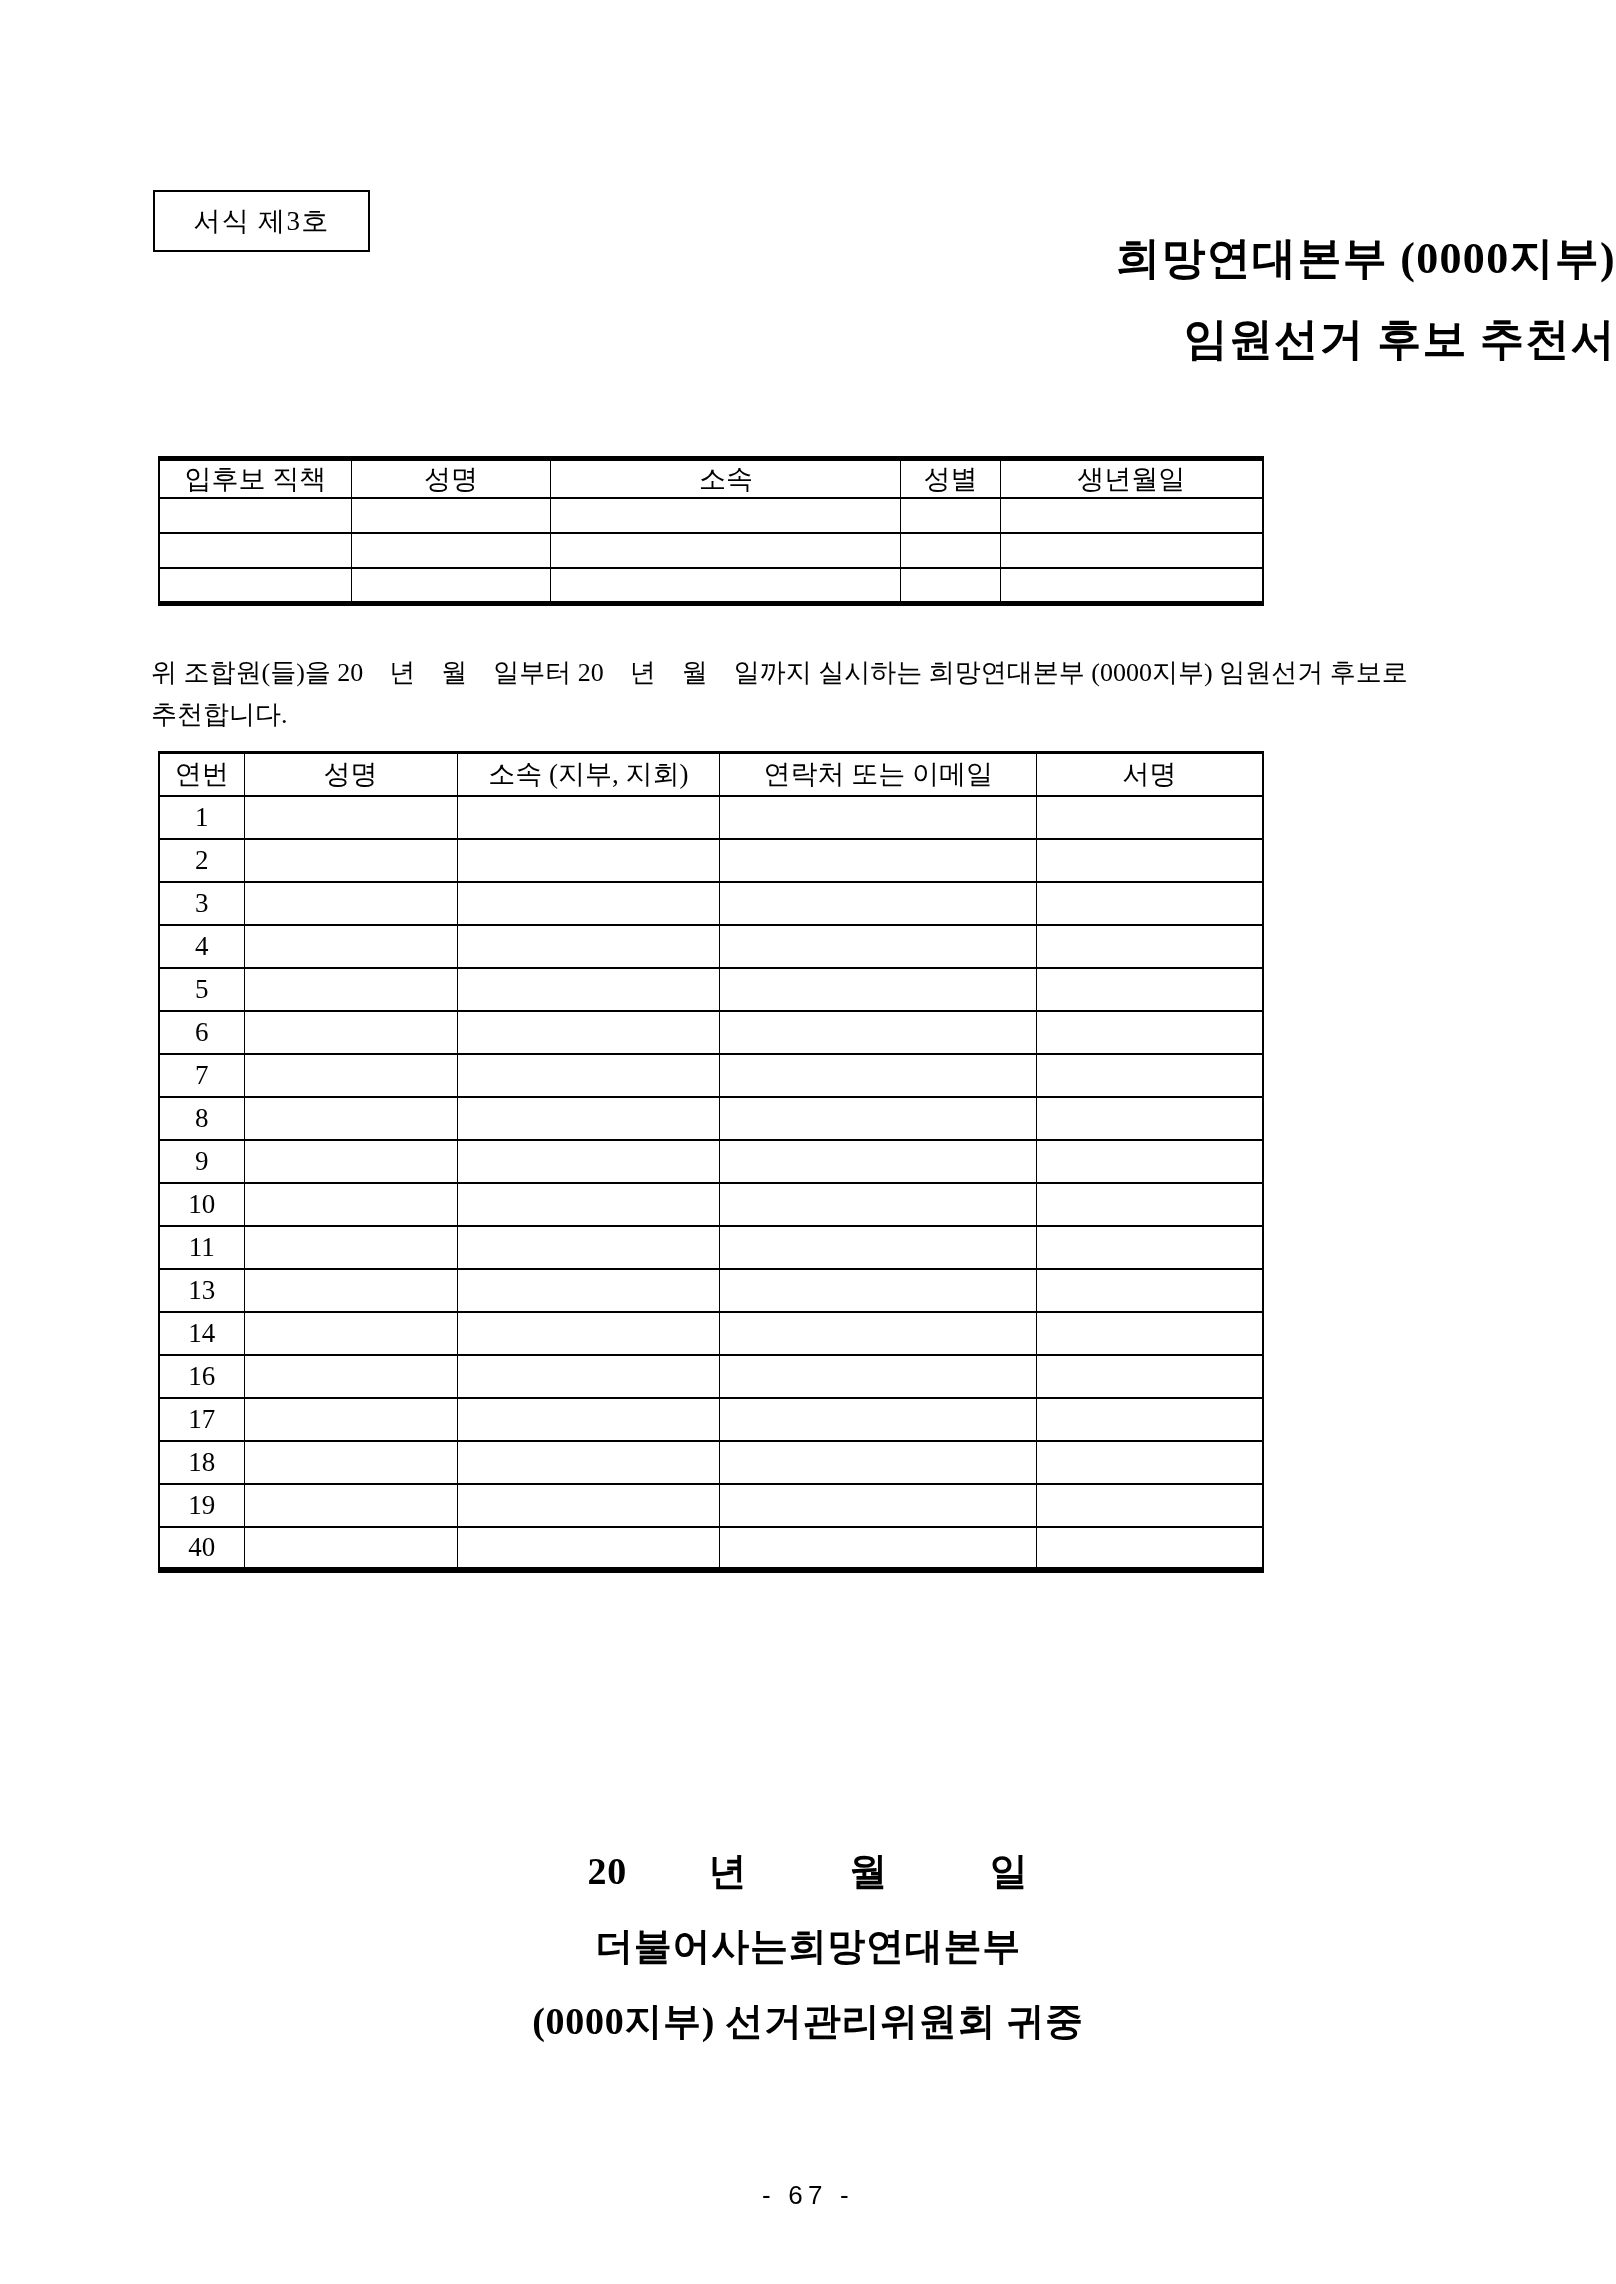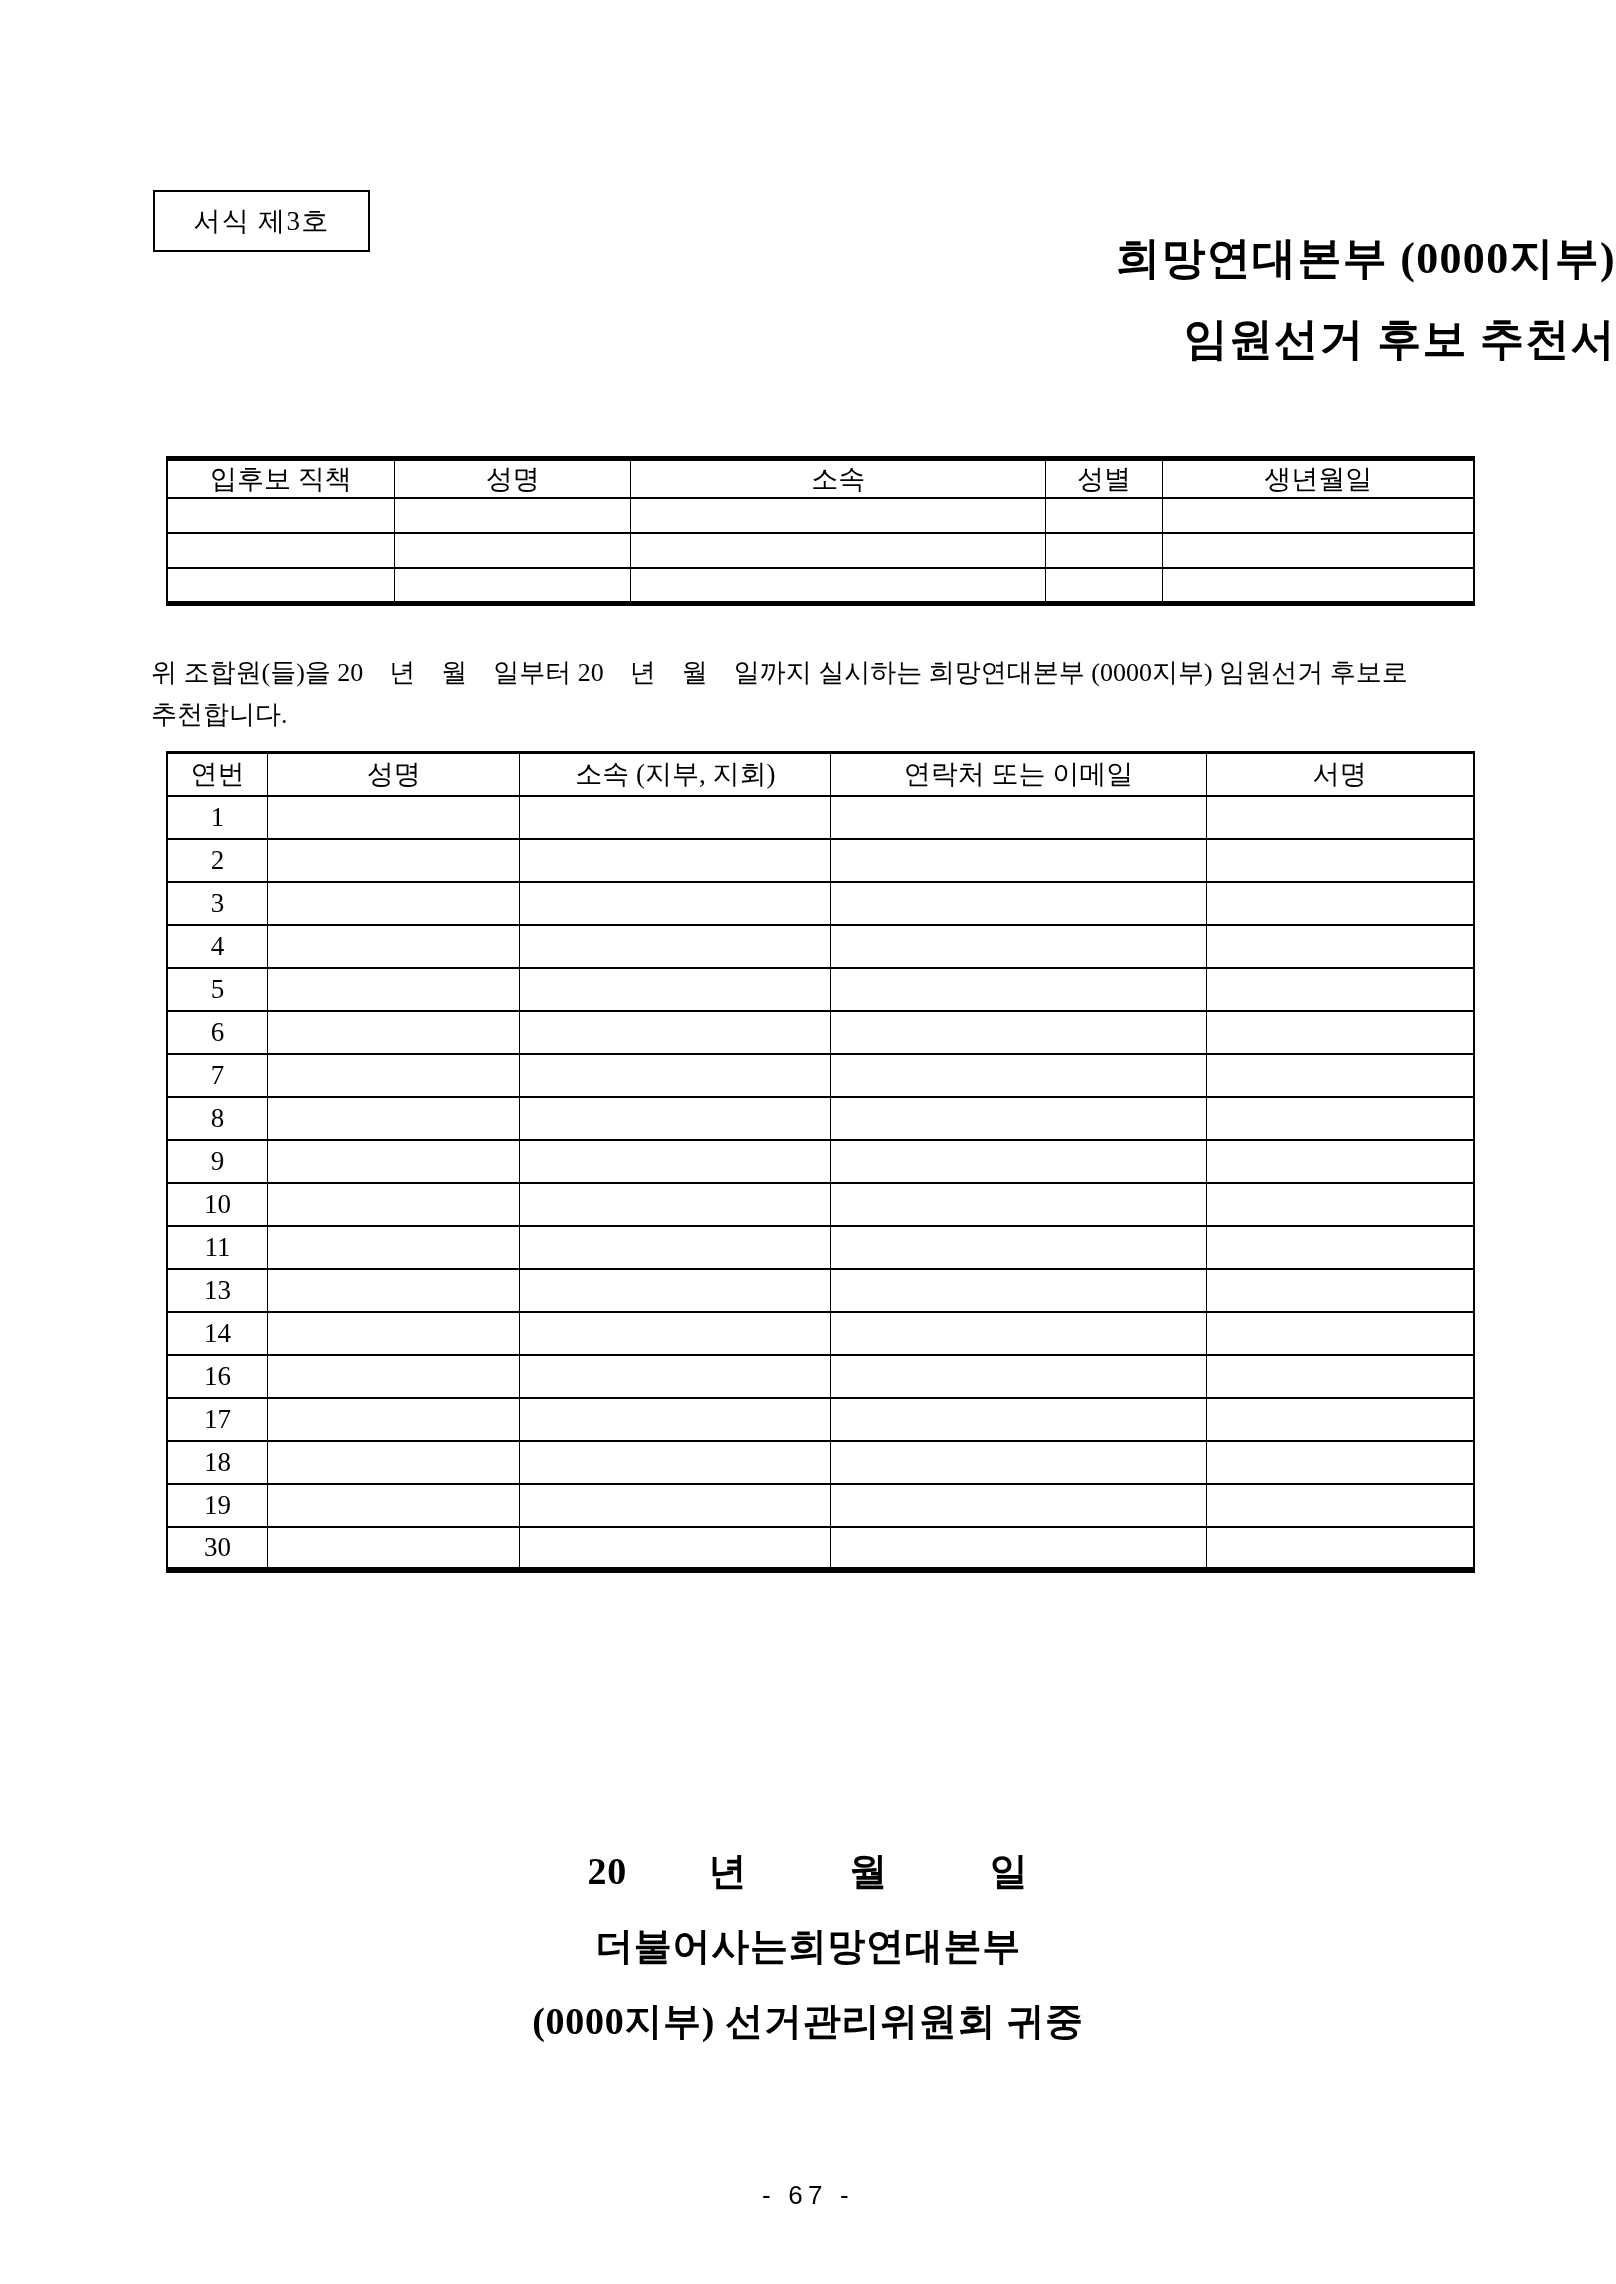--- a/index.html
+++ b/index.html
@@ -33,22 +33,22 @@
     top: 235px; left: 0; width: 100%;
     text-align: right;
     font-weight: bold;
   }
   .title-line { font-size: 44px; line-height: 47px; letter-spacing: 1.3px; }
   .title-line + .title-line { margin-top: 34px; }
 
   
   table.form-table {
     position: absolute;
-    left: 166px;
-    width: 1309px;
+    left: 158px;
+    width: 1106px;
     border-collapse: collapse;
     table-layout: fixed;
   }
   table.form-table th { font-weight: normal; }
   table.form-table th, table.form-table td {
     text-align: center; vertical-align: middle;
     font-size: 27px;
     overflow: hidden;
   }
 
@@ -288,21 +288,21 @@
           <td>&nbsp;</td>
         </tr>
         <tr>
           <td>19</td>
           <td>&nbsp;</td>
           <td>&nbsp;</td>
           <td>&nbsp;</td>
           <td>&nbsp;</td>
         </tr>
         <tr>
-          <td>30</td>
+          <td>40</td>
           <td>&nbsp;</td>
           <td>&nbsp;</td>
           <td>&nbsp;</td>
           <td>&nbsp;</td>
         </tr>
       </tbody>
     </table>
 
   <div class="signature-block">
     <div class="sig-line">20        년          월          일</div>

